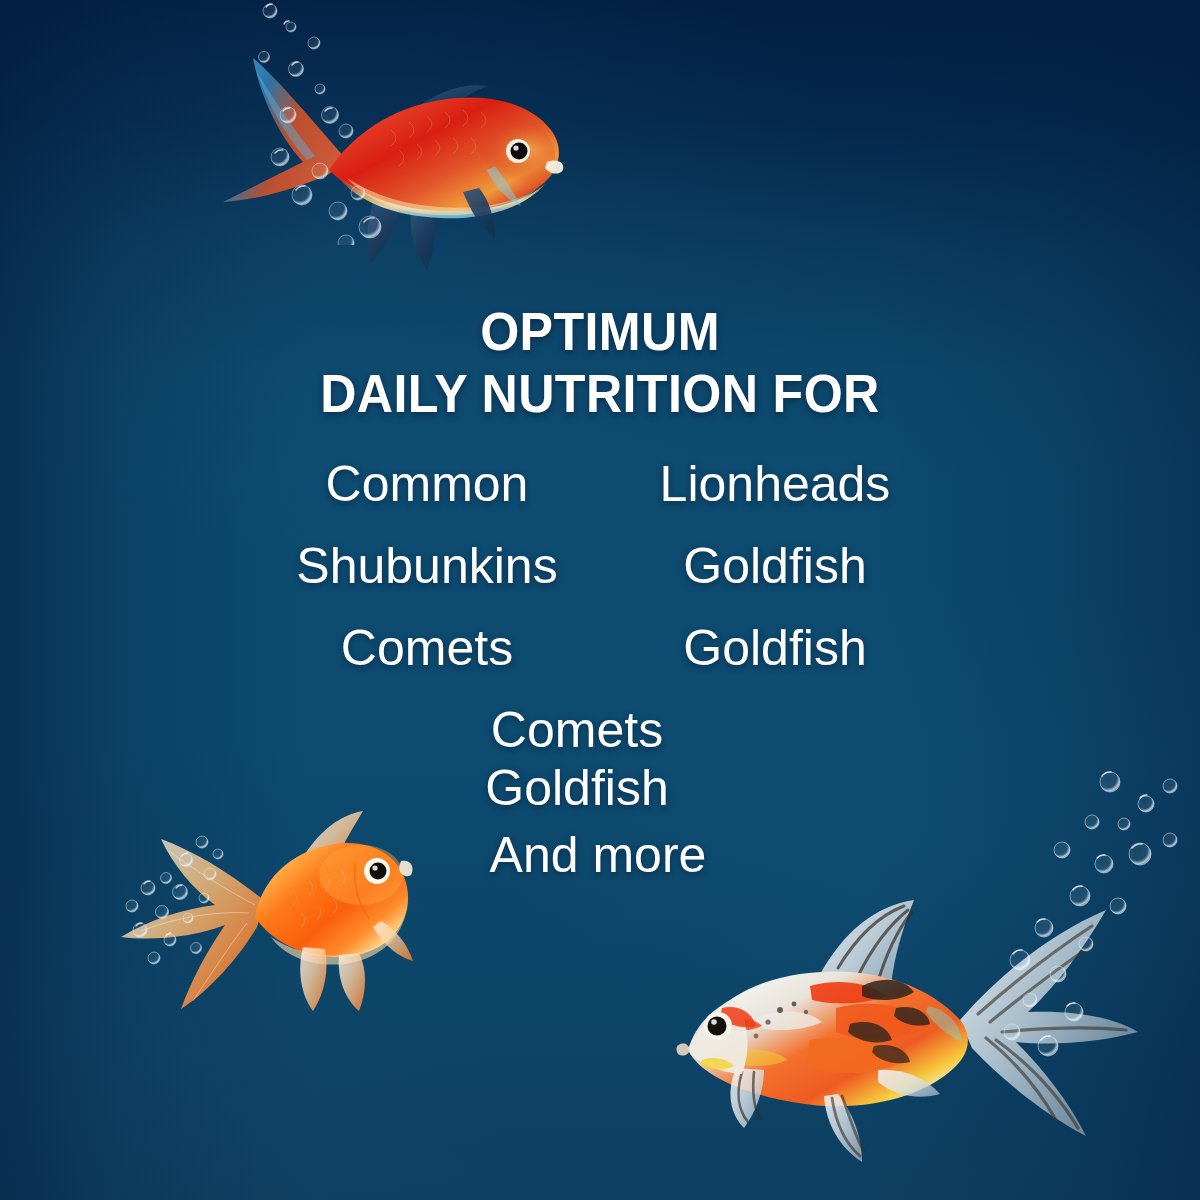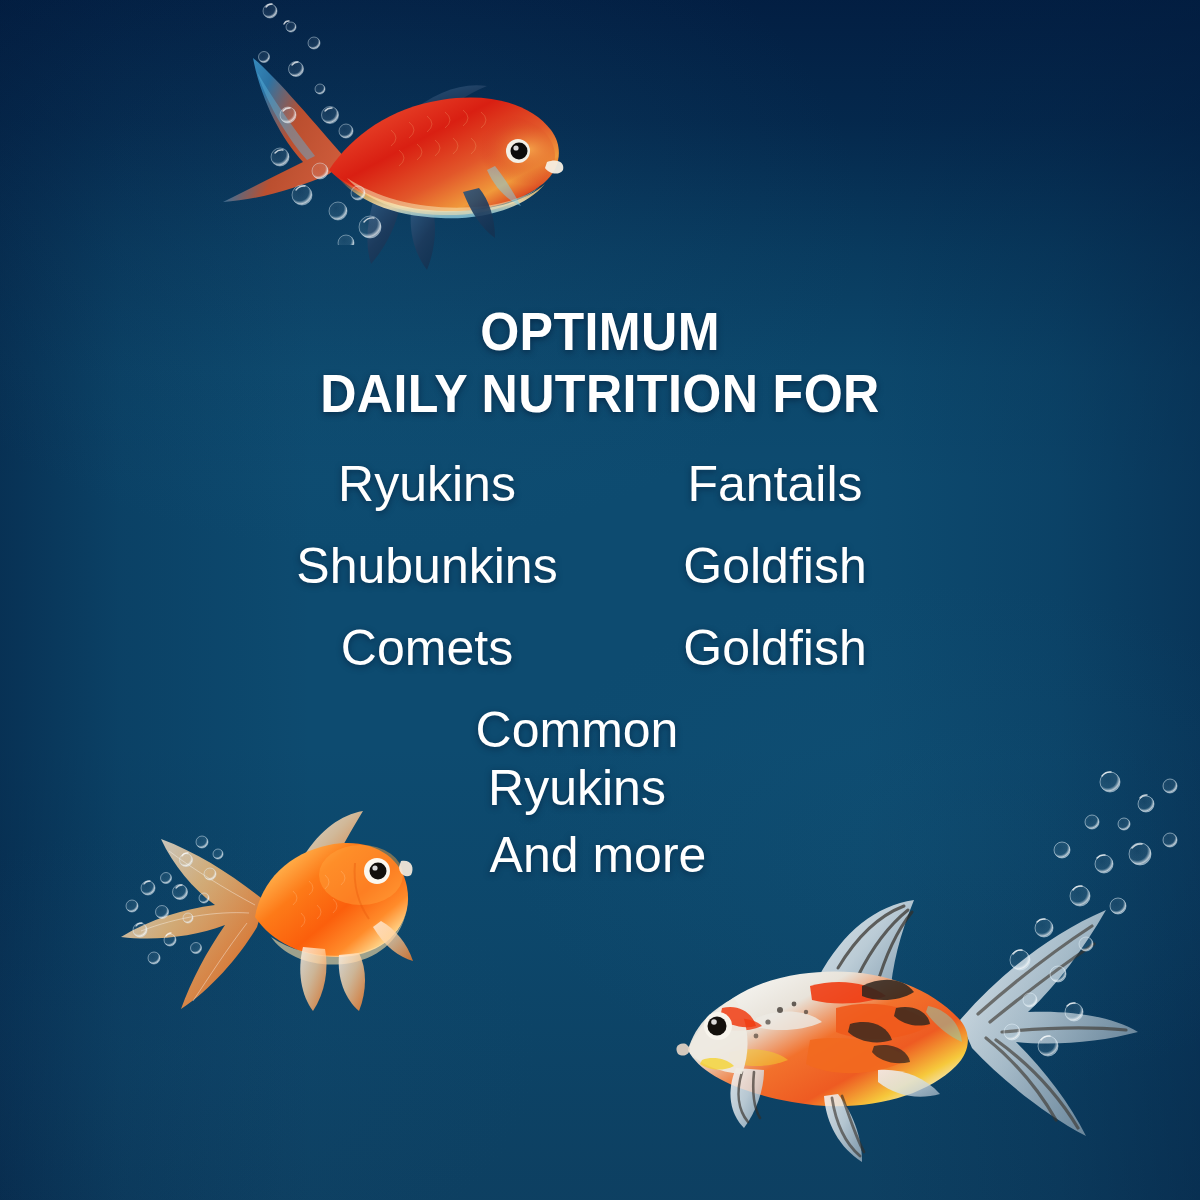--- a/index.html
+++ b/index.html
@@ -501,36 +501,36 @@
   <div class="copy">
 
     <div class="headline">
       <span class="hl-line">OPTIMUM</span>
       <span class="hl-line">DAILY NUTRITION FOR</span>
     </div>
 
     <div class="species-grid">
 
       <div class="species-row">
-        <div class="cell left">Ryukins</div>
-        <div class="cell right">Fantails</div>
+        <div class="cell left">Common</div>
+        <div class="cell right">Lionheads</div>
       </div>
 
       <div class="species-row">
         <div class="cell left">Shubunkins</div>
         <div class="cell right">Goldfish</div>
       </div>
 
       <div class="species-row">
         <div class="cell left">Comets</div>
         <div class="cell right">Goldfish</div>
       </div>
 
       <div class="species-row tall">
-        <div class="cell left" style="max-width:230px; margin-left:auto; margin-right:auto;">Common Ryukins</div>
+        <div class="cell left" style="max-width:230px; margin-left:auto; margin-right:auto;">Comets Goldfish</div>
       </div>
 
     </div>
 
     <div class="and-more">And more</div>
 
   </div>
 
 </div>
 

